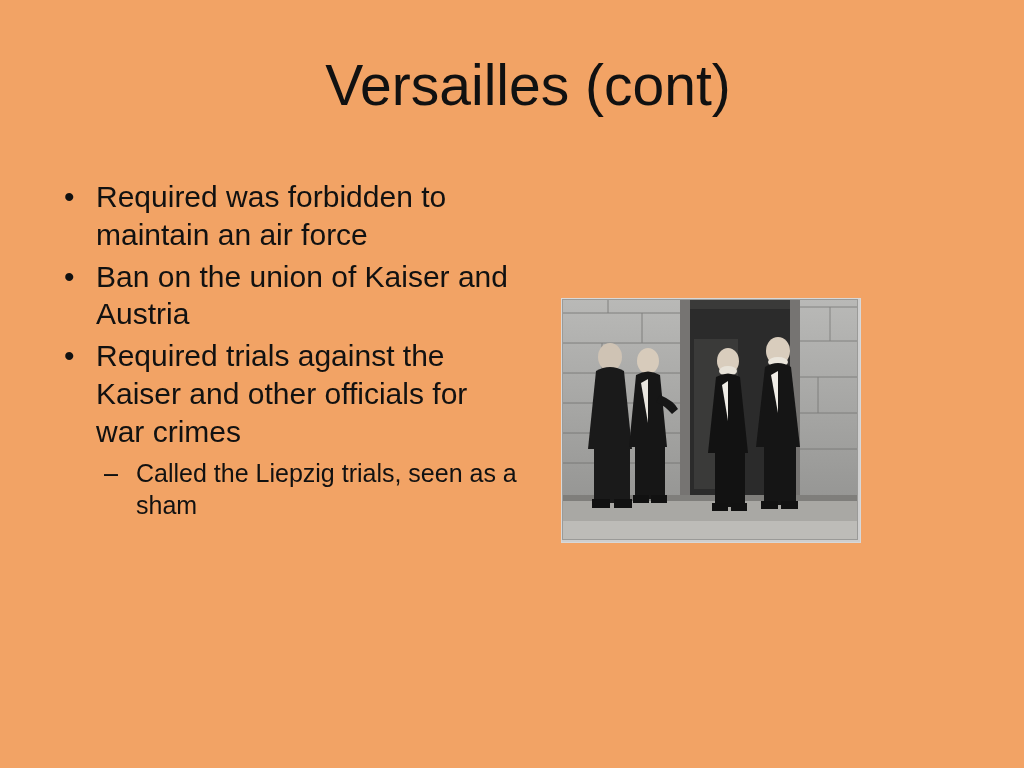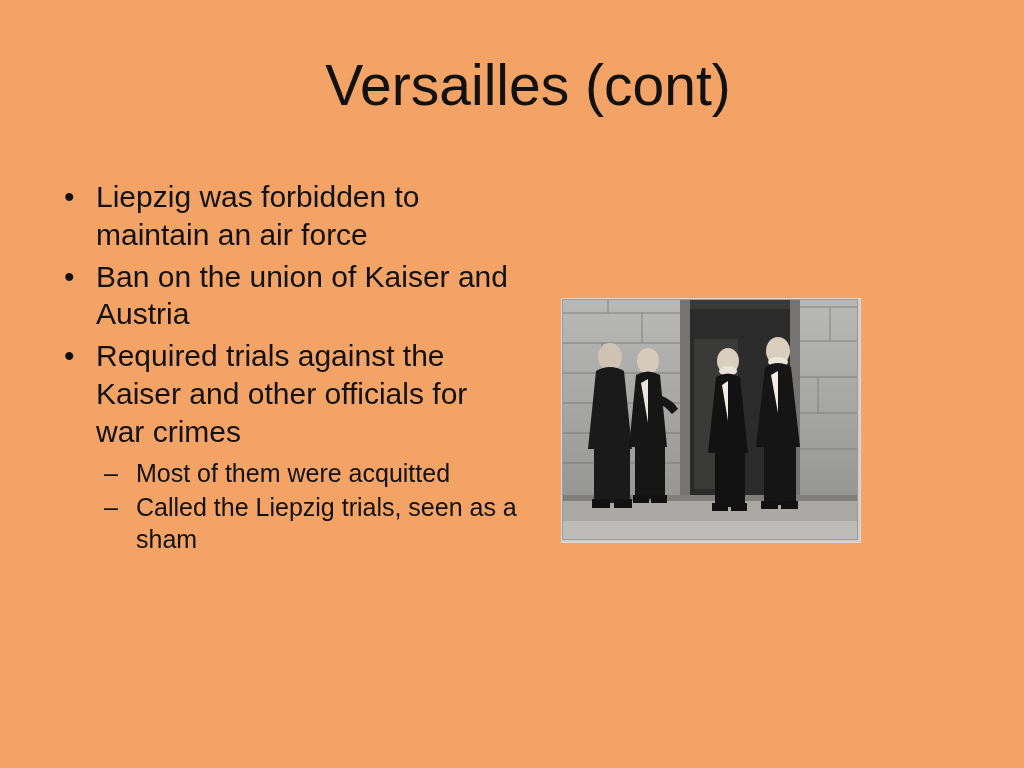--- a/index.html
+++ b/index.html
@@ -98,35 +98,34 @@
 
 <div class="slide">
 
   <div class="slide-title">Versailles (cont)</div>
 
   <div class="body-block">
     <ul class="level1">
 
       <li>
         <span class="bullet">•</span>
-        <span>Liepzig was forbidden to maintain an air force</span>
+        <span>Required was forbidden to maintain an air force</span>
       </li>
 
       <li>
         <span class="bullet">•</span>
         <span>Ban on the union of Kaiser and Austria</span>
       </li>
 
       <li>
         <span class="bullet">•</span>
         <span>Required trials against the Kaiser and other officials for war crimes</span>
         <ul class="level2">
           <li>
             <span class="dash">–</span>
-            <span>Most of them were acquitted</span>
           </li>
           <li>
             <span class="dash">–</span>
             <span>Called the Liepzig trials, seen as a sham</span>
           </li>
         </ul>
       </li>
 
     </ul>
   </div>

